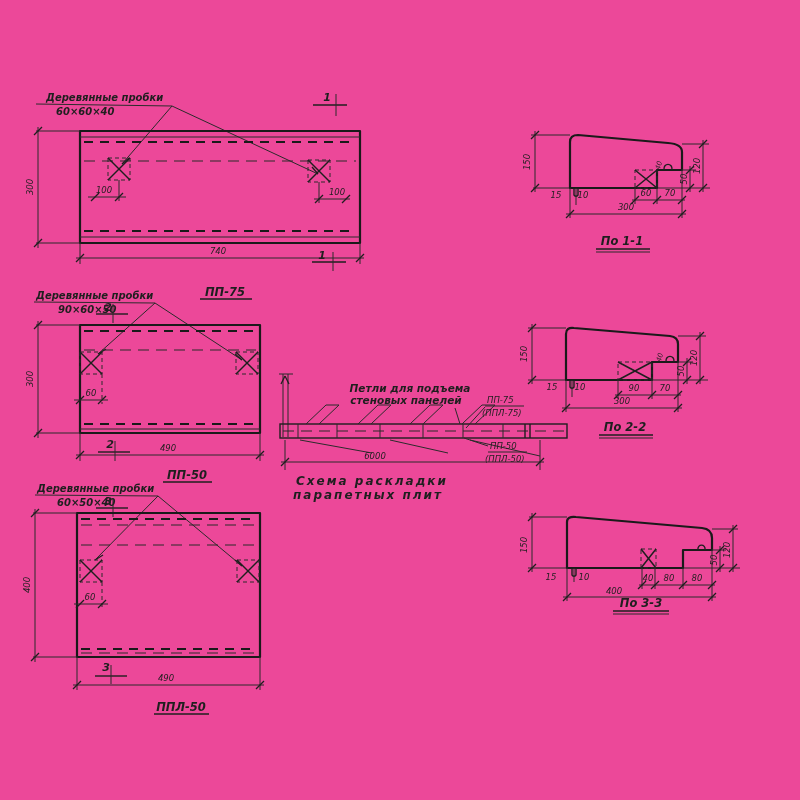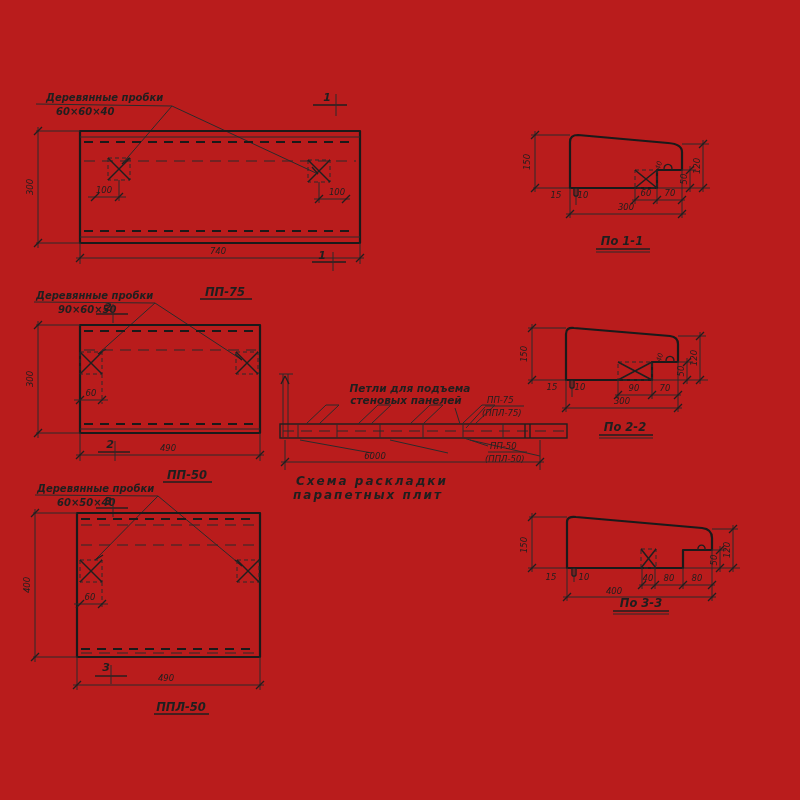--- a/index.html
+++ b/index.html
@@ -1,16 +1,16 @@
 <!DOCTYPE html>
 <html><head>
 <meta charset="utf-8">
 <style>
   html,body{margin:0;padding:0;background:#ffffff;}
-  .page{position:relative;width:800px;height:800px;background:#b91c1c;overflow:hidden;}
+  .page{position:relative;width:800px;height:800px;background:#ec4899;overflow:hidden;}
   svg{position:absolute;left:0;top:0;}
   .t{font-family:"DejaVu Sans",sans-serif;font-style:italic;fill:#1f1f1f;}
   .dim{font-size:8.5px;}
   .dimsm{font-size:7px;}
   .callout{font-size:10px;font-weight:600;}
   .lbl{font-size:11.5px;font-weight:700;}
   .mark{font-size:11px;font-weight:700;}
   .note{font-size:10.5px;font-weight:600;}
   .cap{font-size:12px;font-weight:700;letter-spacing:2px;}
   .thick{stroke:#1a1a1a;stroke-width:2.2;fill:none;stroke-linejoin:round;}

